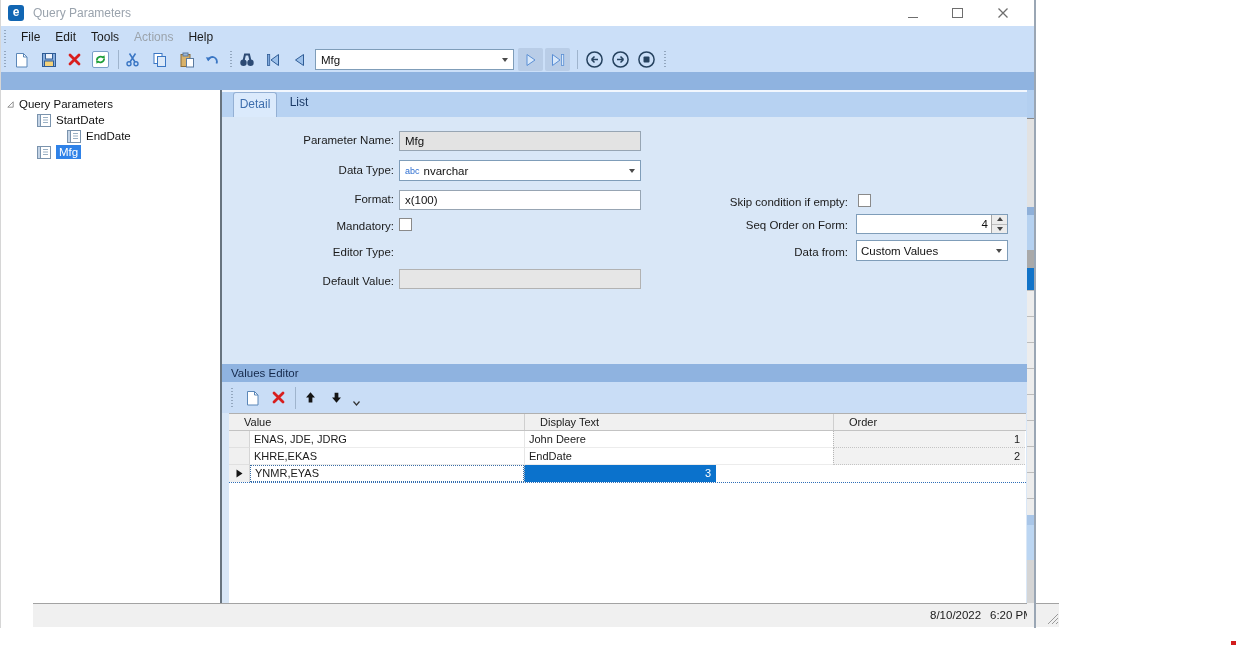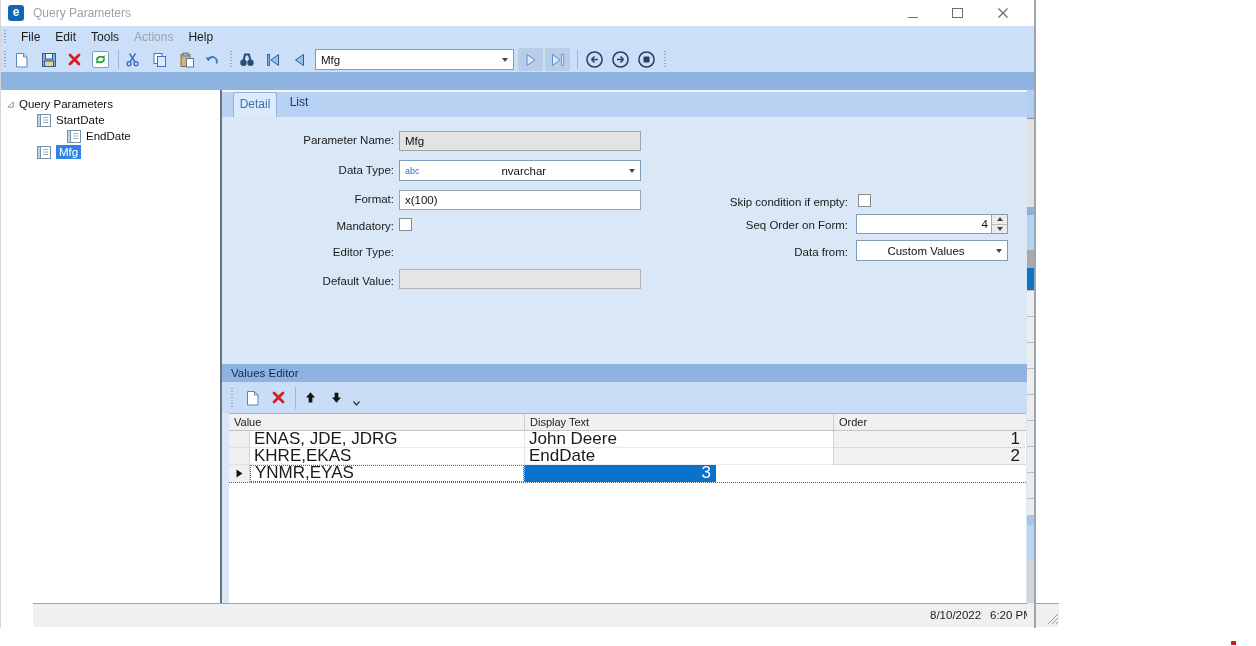--- a/index.html
+++ b/index.html
@@ -47,44 +47,44 @@
   
   .detail-panel { position:absolute; left:221px; top:90px; width:805px; height:513px; background:#d9e7f7; }
   .tabstrip { position:absolute; left:221px; top:90px; width:805px; height:27px; background:#b7d2f2; border-top:2px solid #f2f7fe; }
   .tab-active { position:absolute; left:232px; top:92px; width:44px; height:25px; background:#dbeafc; border:1px solid #94b0d4; border-bottom:none; border-radius:3px 3px 0 0; font-size:12px; color:#3f6fae; text-align:center; line-height:23px; }
   .tab-inactive { position:absolute; left:280px; top:95px; width:36px; height:22px; font-size:12px; color:#1b3a66; text-align:center; }
 
   .f-label { position:absolute; font-size:11.5px; color:#1a1a1a; text-align:right; }
   .f-input { position:absolute; height:20px; background:#fff; border:1px solid #97a5b3; font-size:11.5px; color:#111; padding-left:5px; line-height:18px; }
   .f-input.gray { background:#e3e3e3; }
   .f-input.disabled { background:#e6e6e6; border-color:#b2b2b2; }
-  .combo { position:absolute; height:21px; background:#fff; border:1px solid #7f9db9; display:flex; align-items:center;text-align:center; }
+  .combo { position:absolute; height:21px; background:#fff; border:1px solid #7f9db9; display:flex; align-items:center; }
   .combo .val { flex:1; font-size:11.5px; color:#111; padding-left:4px; white-space:nowrap; }
   .checkbox { position:absolute; width:13px; height:13px; background:#fff; border:1px solid #8a8a8a; }
   .spin { position:absolute; left:855px; top:214px; width:152px; height:20px; background:#fff; border:1px solid #7f9db9; display:flex; }
   .spin .val { flex:1; text-align:right; font-size:11.5px; line-height:18px; padding-right:3px; color:#111; }
   .spin-btns { width:16px; display:flex; flex-direction:column; border-left:1px solid #a5a5a5; }
   .spin-btn { flex:1; background:#ececec; display:flex; align-items:center; justify-content:center; }
   .spin-btn + .spin-btn { border-top:1px solid #bdbdbd; }
   .tri-up-s { width:0; height:0; border-left:3px solid rgba(0,0,0,0); border-right:3px solid rgba(0,0,0,0); border-bottom:4px solid #444; }
   .tri-dn-s { width:0; height:0; border-left:3px solid rgba(0,0,0,0); border-right:3px solid rgba(0,0,0,0); border-top:4px solid #444; }
   .abc-ic { font-size:9px; color:#2f6fd0; margin-left:5px; }
 
   
   .ve-band { position:absolute; left:221px; top:364px; width:805px; height:18px; background:#8fb3e0; font-size:11.5px; color:#14284a; line-height:18px; padding-left:9px; }
   .ve-toolbar { position:absolute; left:221px; top:382px; width:805px; height:31px; background:#c9ddf6; }
   .ve-toolbar .grip { position:absolute; left:9px; top:6px; height:19px; }
   .ve-ic { position:absolute; top:7px; width:17px; height:17px; display:flex; align-items:center; justify-content:center; }
   .ve-sep { position:absolute; left:73px; top:5px; width:1px; height:22px; background:#9fb4cd; }
 
   .grid-bg { position:absolute; left:228px; top:413px; width:797px; height:190px; background:#fff; }
   .grid-header { position:absolute; left:228px; top:413px; width:797px; height:18px; background:#f0f0f0; border-top:1px solid #b0b0b0; border-bottom:1px solid #c3c3c3; display:flex; font-size:11px; color:#1a1a1a; }
-  .gh-cell { line-height:16px; padding-left:5px; border-right:1px solid #cfcfcf; }
+  .gh-cell { line-height:16px; padding-left:15px; border-right:1px solid #cfcfcf; }
   .grid-rows { position:absolute; left:228px; top:431px; width:797px; }
-  .g-row { display:flex; height:17px; font-size:17px; color:#1a1a1a; }
+  .g-row { display:flex; height:17px; font-size:11px; color:#1a1a1a; }
   .g-gutter { width:21px; background:#f0f0f0; border-right:1px solid #d5d5d5; border-bottom:1px solid #e0e0e0; display:flex; align-items:center; justify-content:center; }
   .g-val { width:274px; background:#fff; border-bottom:1px solid #ececec; padding-left:4px; line-height:16px; white-space:nowrap; }
   .g-disp { width:309px; background:#fff; border-left:1px solid #e6e6e6; border-bottom:1px solid #ececec; padding-left:4px; line-height:16px; }
   .g-ord { width:192px; background:#f2f2f2; border-left:1px dotted #b5b5b5; border-bottom:1px dotted #c4c4c4; text-align:right; padding-right:5px; line-height:16px; }
   .g-row.selected .g-val { border:1px dotted #3a6ea5; line-height:14px; }
   .g-row.selected .g-disp, .g-row.selected .g-ord { background:#0b72cc; color:#fff; }
   .g-row.selected { border-bottom:1px dotted #2f6fb8; height:18px; }
   .g-row.selected .g-gutter, .g-row.selected .g-disp { border-bottom:none; }
   .g-row.selected .g-ord { border-bottom:none; }
 

